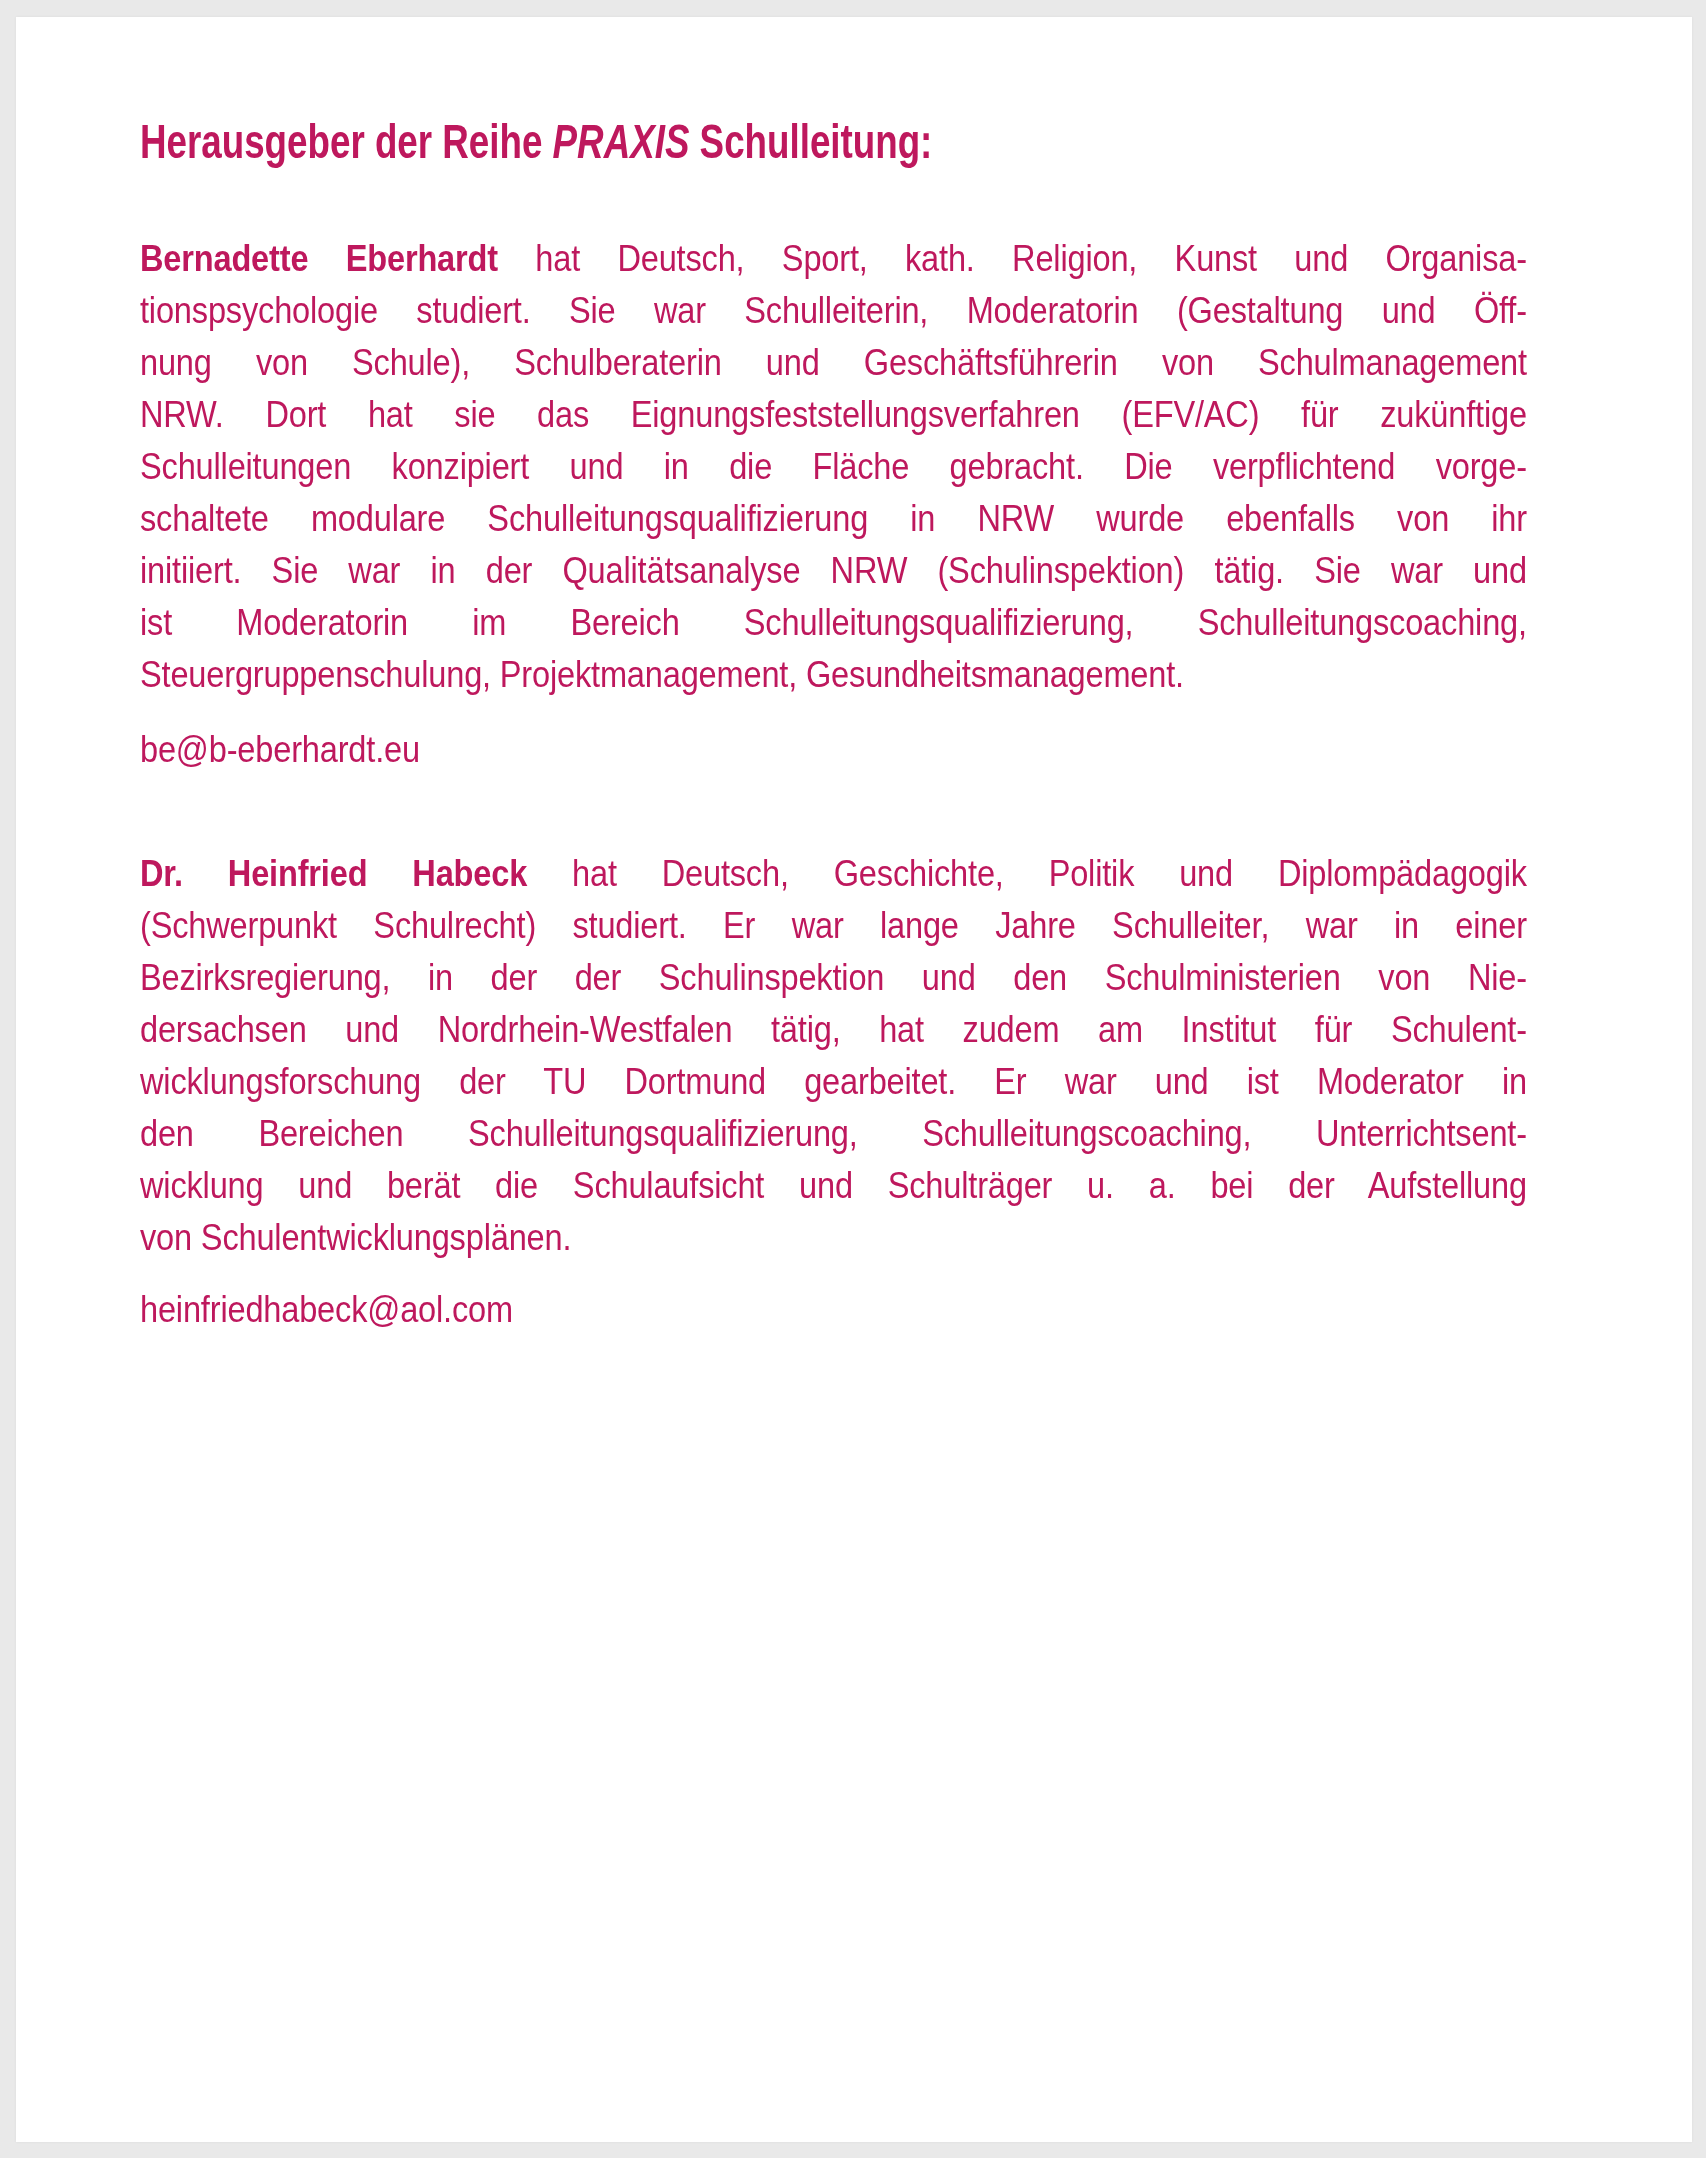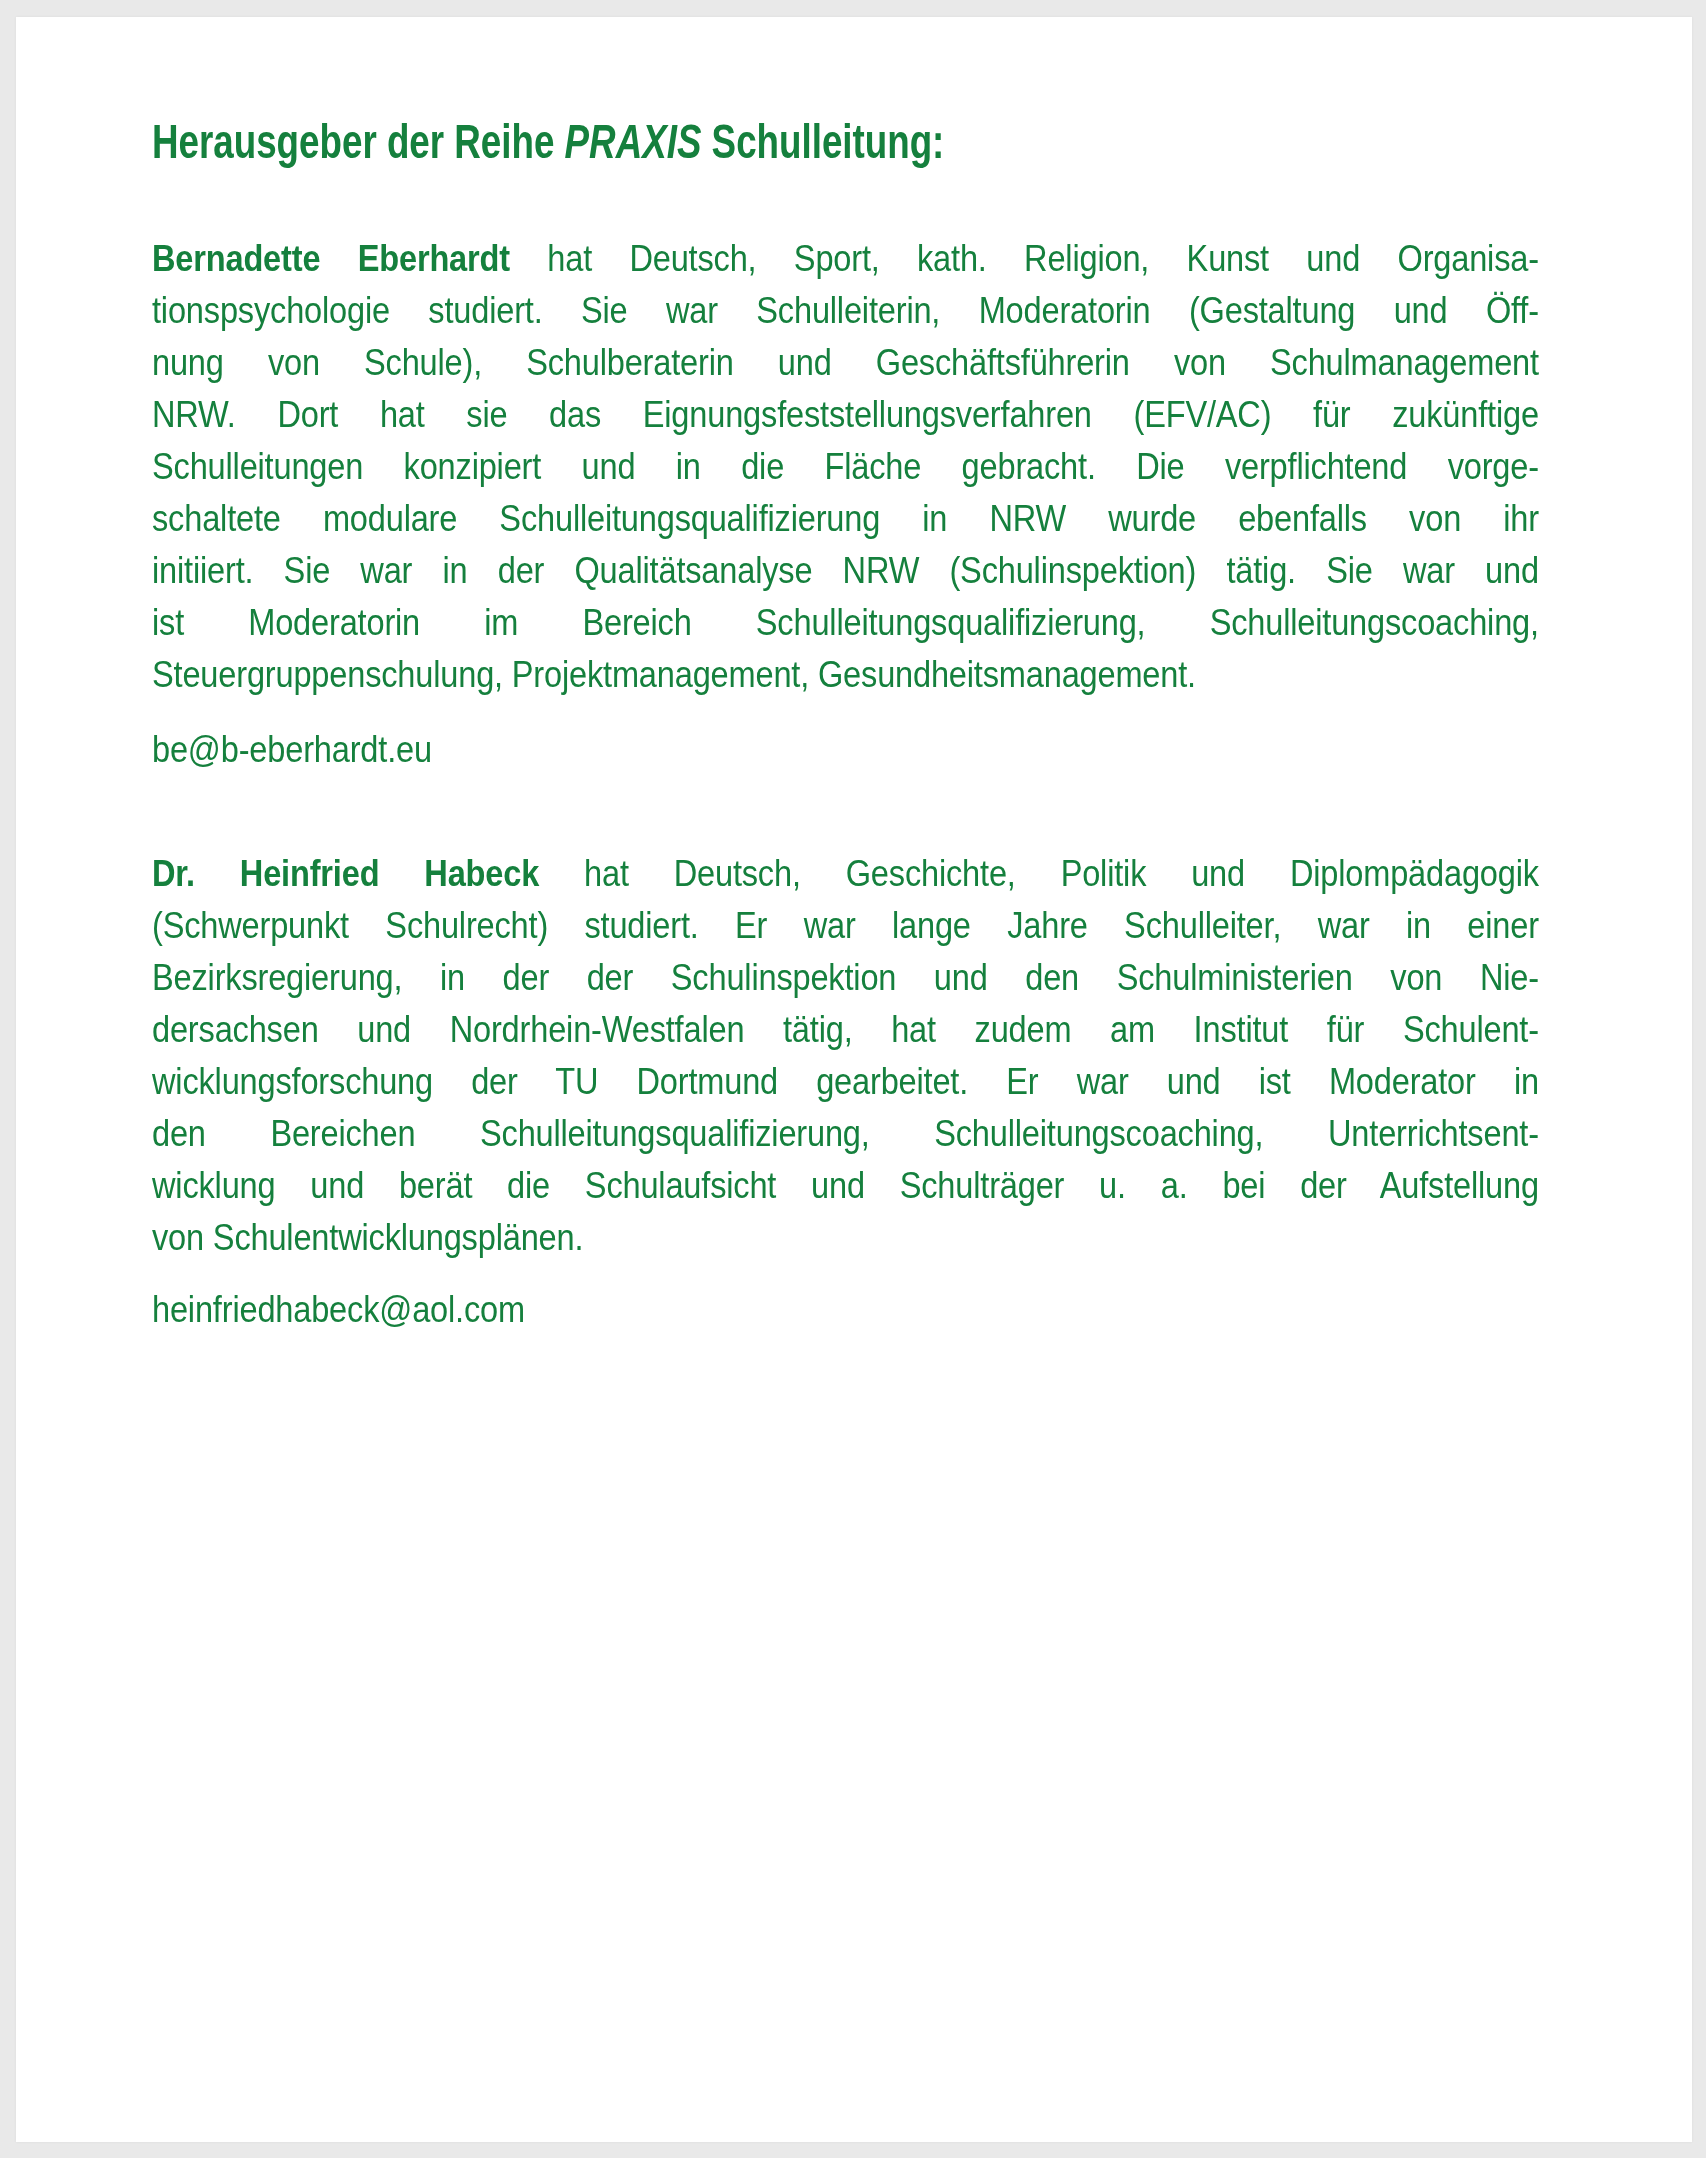--- a/index.html
+++ b/index.html
@@ -21,22 +21,21 @@
     position: absolute;
     left: 15.5px;
     top: 16.5px;
     right: 15.5px;
     bottom: 16.5px;
     background: #ffffff;
     box-shadow: 0 0 2.9px rgba(0,0,0,0.06);
   }
   .content {
     padding: 98px 0 0 124px;
-    color: #15803d;
-    margin-left: 12px;
+    color: #be185d;
   }
   .heading {
     margin: 0;
     font-size: 49px;
     line-height: 52px;
     font-weight: bold;
     white-space: nowrap;
     transform: scaleX(0.75);
     transform-origin: 0 0;
   }

